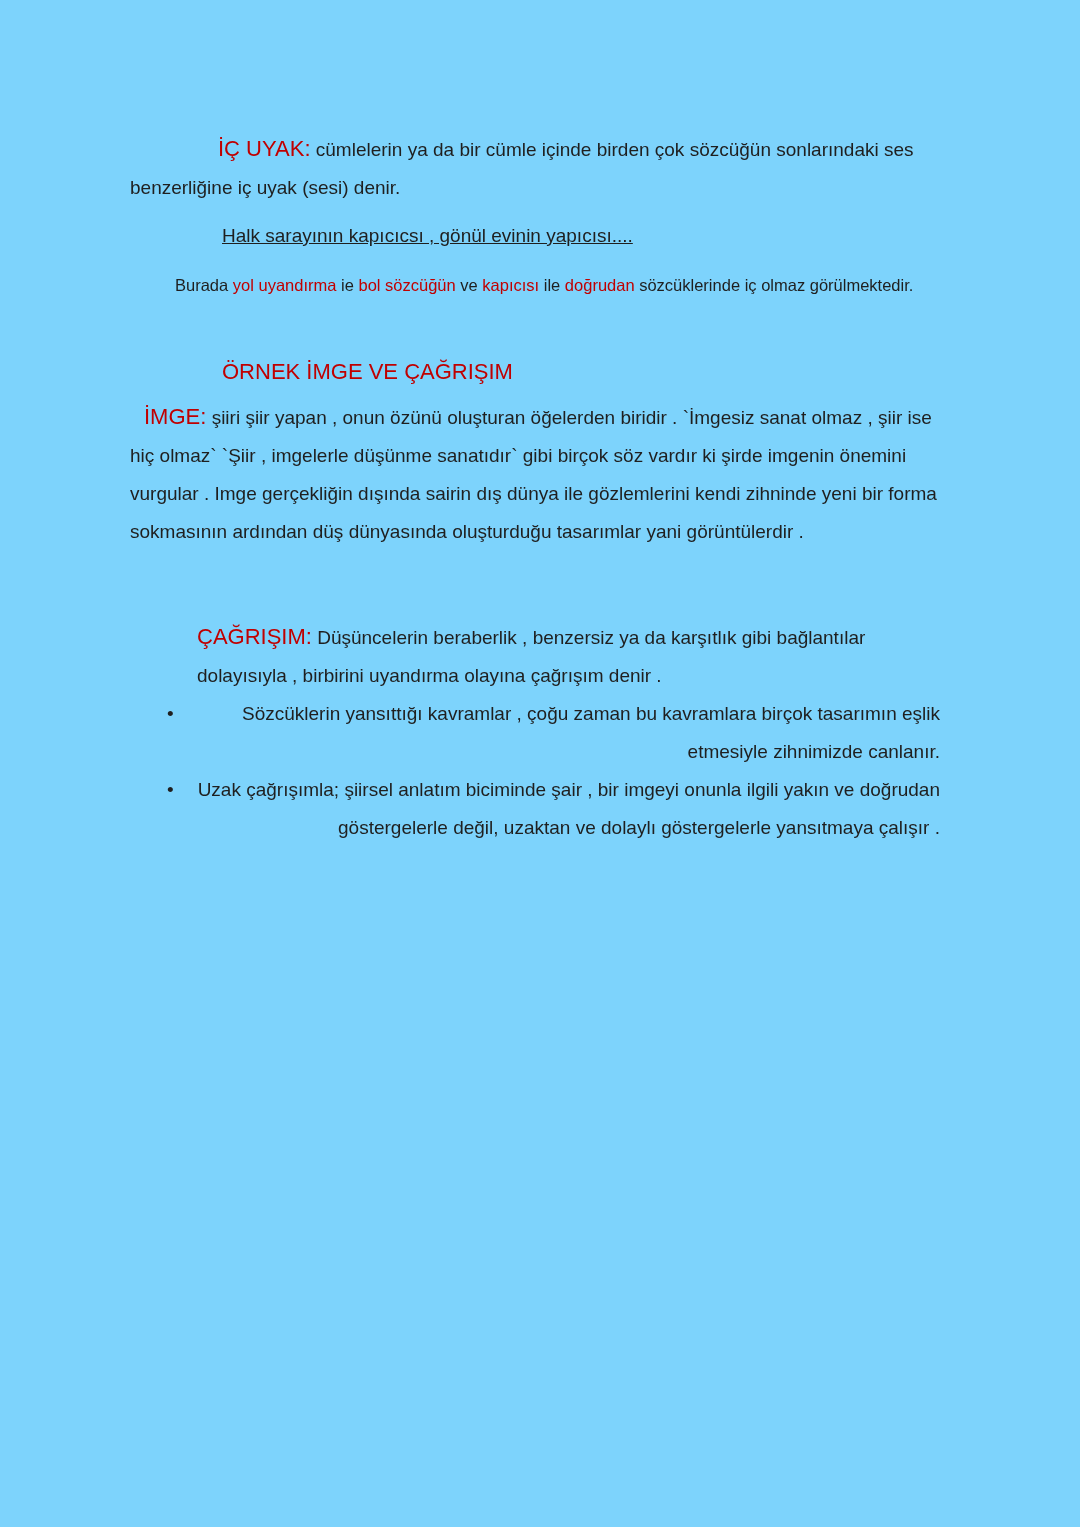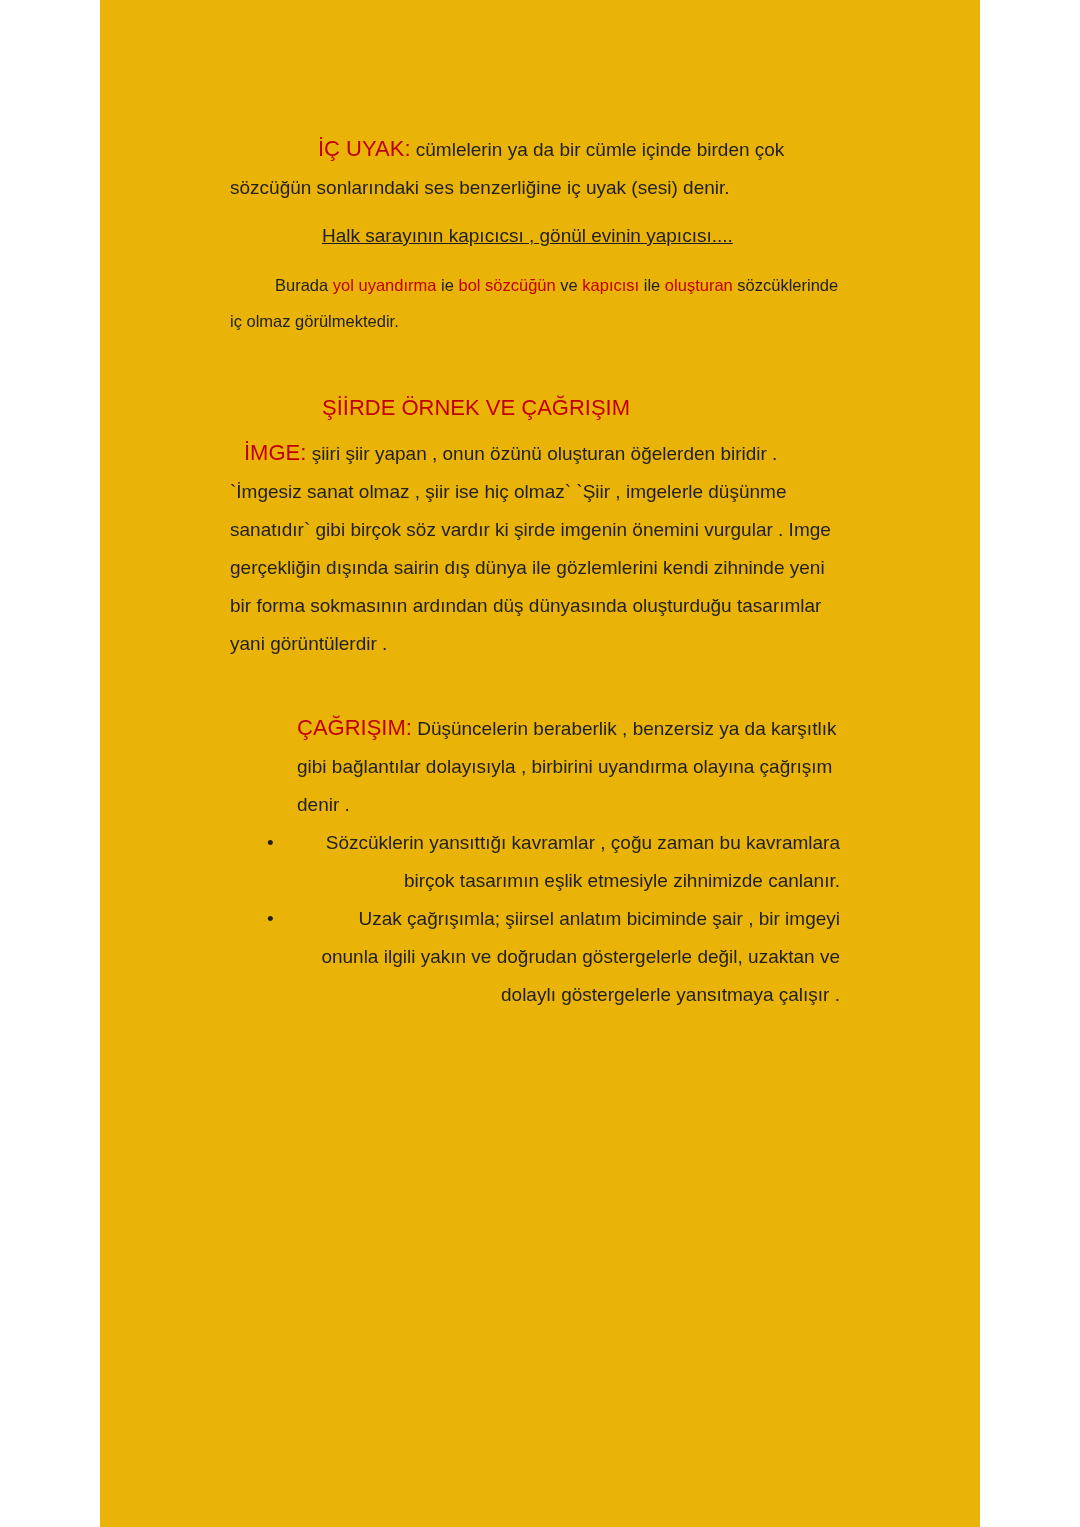--- a/index.html
+++ b/index.html
@@ -1,24 +1,24 @@
 <!DOCTYPE html>
 <html lang="tr"><head>
 <meta charset="utf-8">
 <style>
   * { box-sizing: border-box; }
   html, body { margin: 0; padding: 0; }
   body { background: #ffffff; }
 
   .page {
     position: relative;
-    width: 880px;
+    width: 1080px;
     height: 1527px;
     margin: 0 auto;
-    background: #eab308;
+    background: #7dd3fc;
     font-family: "Liberation Sans", sans-serif;
     font-size: 19px;
     line-height: 38px;
     color: #1f1f1f;
     padding: 130px 140px 0 130px;
     overflow: hidden;
   }
 
   p, h2 { margin: 0; padding: 0; }
 
@@ -53,21 +53,21 @@
     font-size: 22px;
     font-weight: 400;
   }
 
   .para-imge {
     margin-top: 7px;
     text-indent: 14px;
   }
 
   .cagrisim-block {
-    margin-top: 46px;
+    margin-top: 67px;
     margin-left: 67px;
   }
 
   .bullet-list { margin-top: 0; }
 
   .bullet-item {
     display: flex;
     margin-left: 37px;
   }
 
@@ -86,23 +86,23 @@
   <p class="para-ic-uyak">
     <span class="label">İÇ UYAK:</span>
     <span>cümlelerin ya da bir cümle içinde birden çok sözcüğün sonlarındaki ses benzerliğine iç uyak (sesi) denir.</span>
   </p>
 
 
   <p class="para-ornek-line2">
     <span>Halk sarayının kapıcıcsı , gönül evinin yapıcısı....</span>
   </p>
 
-  <p class="para-burada"><span>Burada </span><span class="accent">yol uyandırma</span><span> ie </span><span class="accent">bol sözcüğün</span><span> ve </span><span class="accent">kapıcısı</span><span> ile </span><span class="accent">oluşturan</span><span> sözcüklerinde iç olmaz görülmektedir.</span></p>
+  <p class="para-burada"><span>Burada </span><span class="accent">yol uyandırma</span><span> ie </span><span class="accent">bol sözcüğün</span><span> ve </span><span class="accent">kapıcısı</span><span> ile </span><span class="accent">doğrudan</span><span> sözcüklerinde iç olmaz görülmektedir.</span></p>
 
-  <h2 class="heading">ŞİİRDE ÖRNEK VE ÇAĞRIŞIM</h2>
+  <h2 class="heading">ÖRNEK İMGE VE ÇAĞRIŞIM</h2>
 
   <p class="para-imge">
     <span class="label">İMGE:</span>
     <span>şiiri şiir yapan , onun özünü oluşturan öğelerden biridir . `İmgesiz sanat olmaz , şiir ise hiç olmaz`  `Şiir , imgelerle düşünme sanatıdır`  gibi birçok söz vardır ki şirde imgenin önemini vurgular . Imge gerçekliğin dışında sairin dış dünya ile gözlemlerini kendi zihninde yeni bir forma sokmasının ardından düş  dünyasında oluşturduğu tasarımlar yani görüntülerdir .</span>
   </p>
 
   <div class="cagrisim-block">
     <span class="label">ÇAĞRIŞIM:</span>
     <span>Düşüncelerin beraberlik , benzersiz ya da karşıtlık gibi bağlantılar dolayısıyla , birbirini uyandırma olayına çağrışım denir .</span>
   </div>

